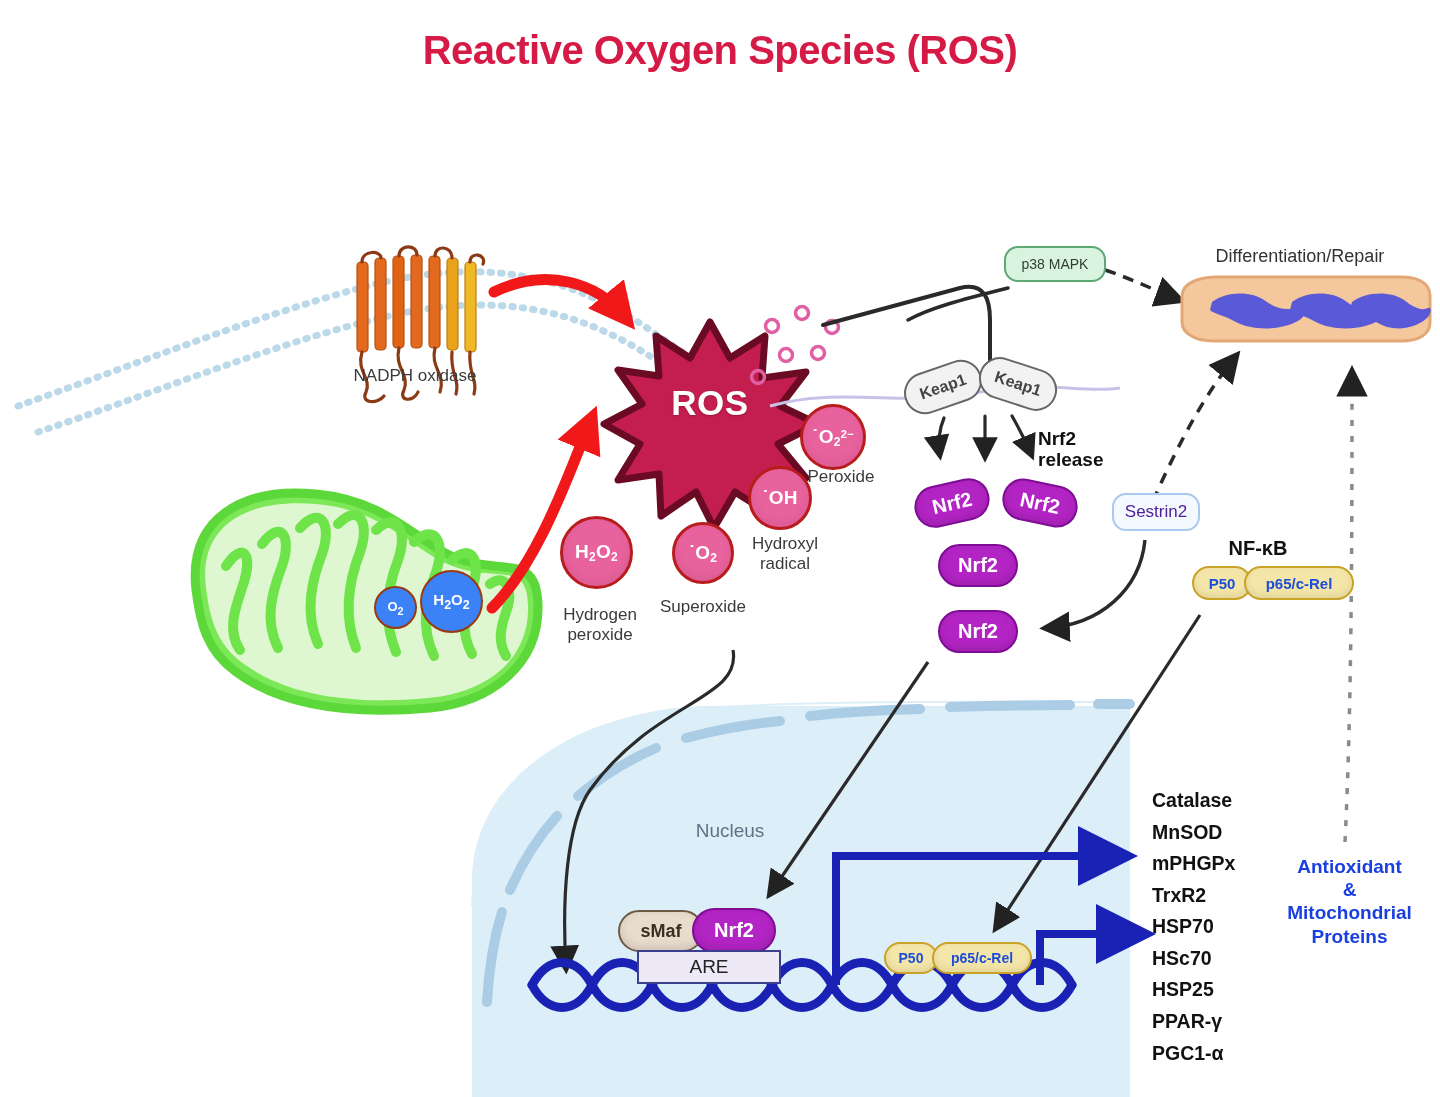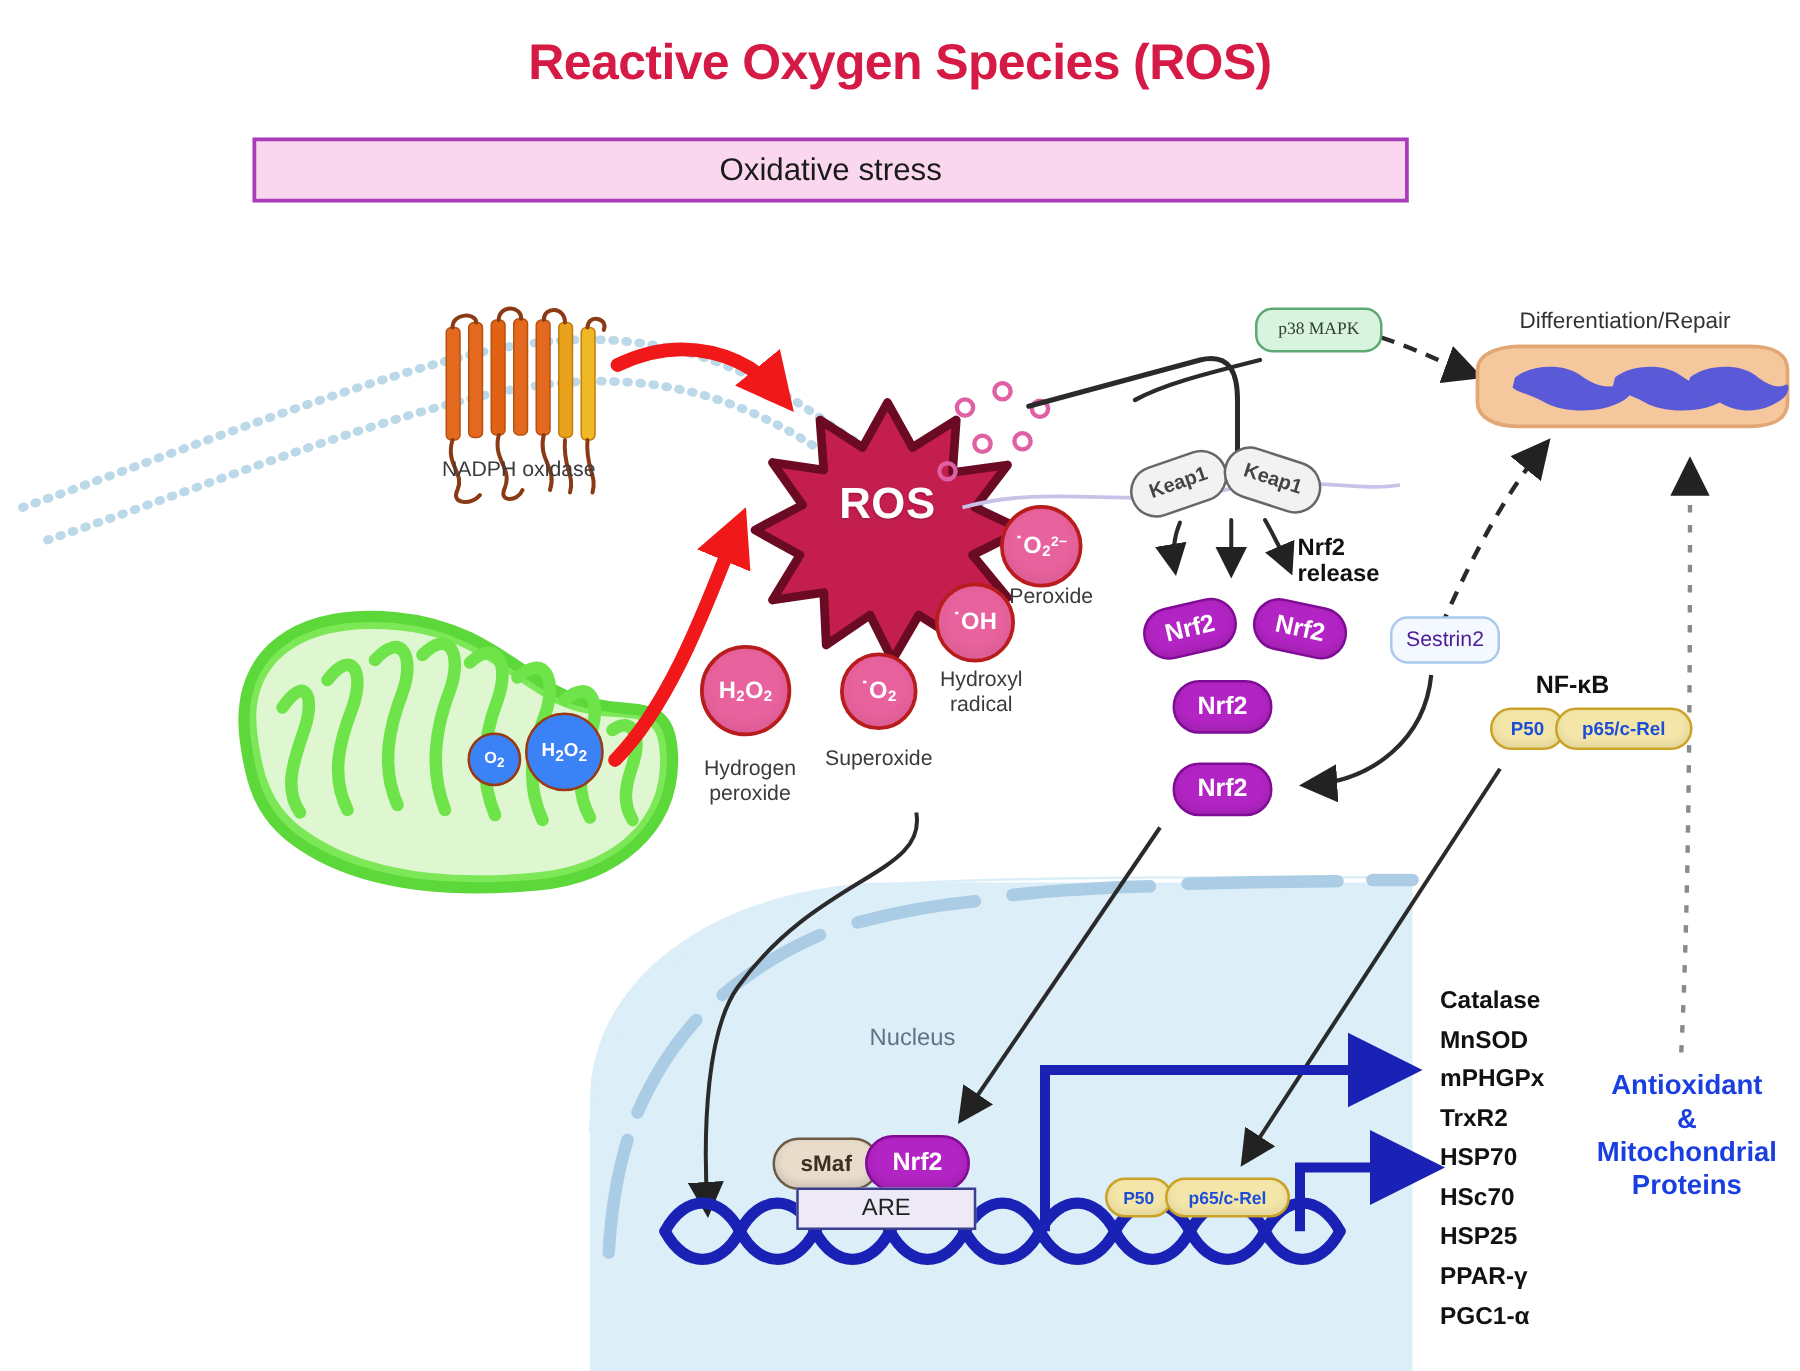--- a/index.html
+++ b/index.html
@@ -104,21 +104,21 @@
     color: #444; font-weight: bold; font-size: 16px;
   }
 
   .box-round {
     border-radius: 14px;
     display: flex; align-items: center; justify-content: center;
     font-weight: 400;
   }
   #p38 {
     background: #D9F4DE; border: 2px solid #5EA873;
-    color: #2f3f33; font-size: 14px; font-family: Liberation Serif, serif;
+    color: #2f3f33; font-size: 14px;
   }
   #sestrin2 {
     background: #F4F9FF; border: 2px solid #A9C9EE;
     color: #4c1d95; font-size: 17px;
   }
 
   
   #smaf {
     background: #E8DCCB; border: 2.5px solid #6d5a45; color: #3a2f22;
     font-size: 18px;
@@ -135,43 +135,40 @@
   #nrf2-release { font-size: 19px; line-height: 1.12; text-align: left; }
 
   
   #gene-list {
     left: 1152px; top: 785px; width: 140px;
     font-size: 19.5px; font-weight: bold; color: #111;
     line-height: 1.62; text-align: left;
   }
   #antiox {
     left: 1262px; top: 855px; width: 175px;
-    font-size: 22px; font-weight: bold; color: #1A3FE0;
+    font-size: 19px; font-weight: bold; color: #1A3FE0;
     line-height: 1.22; text-align: center; white-space: pre-line;
   }
 
   #nucleus-label {
     left: 660px; top: 820px; width: 140px;
     font-size: 19px; color: #5d7385; text-align: center;
   }
   #diff-repair {
     left: 1160px; top: 246px; width: 280px;
     font-size: 18px; color: #333; text-align: center;
   }
 </style>
 </head>
 <body>
 
 <div id="stage">
 
   <div class="abs" id="title">Reactive Oxygen Species (ROS)</div>
 
-  <div class="abs" id="banner">
-    <span id="banner-label">Oxidative stress</span>
-  </div>
 
   <svg class="layer" viewBox="0 0 1440 1097">
     <defs>
       <marker id="arrowBlack" markerWidth="9" markerHeight="9" refX="7" refY="4.5" orient="auto">
         <path d="M0,0 L9,4.5 L0,9 z" fill="#222"></path>
       </marker>
       <marker id="arrowBlackSm" markerWidth="8" markerHeight="8" refX="6.5" refY="4" orient="auto">
         <path d="M0,0 L8,4 L0,8 z" fill="#222"></path>
       </marker>
       <marker id="arrowBlue" markerWidth="7.5" markerHeight="7.5" refX="5.5" refY="3.75" orient="auto">

